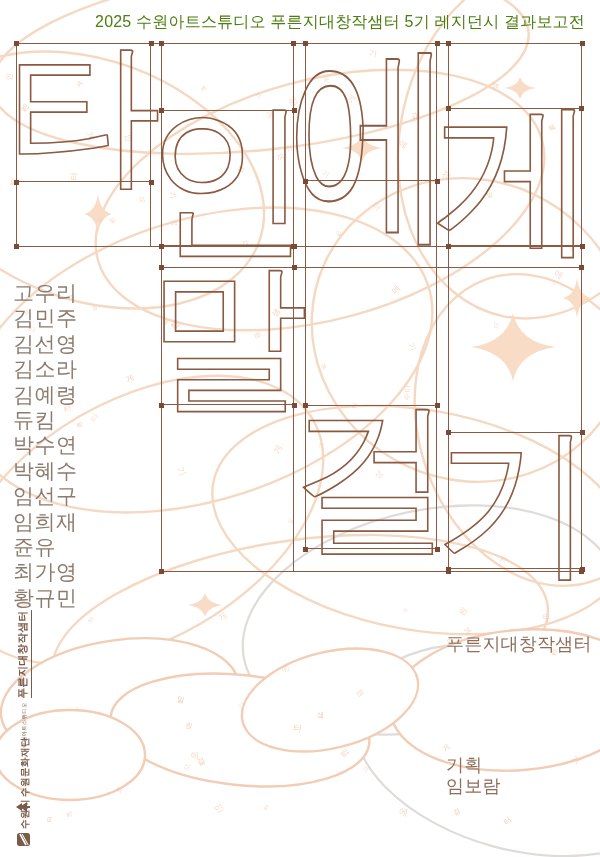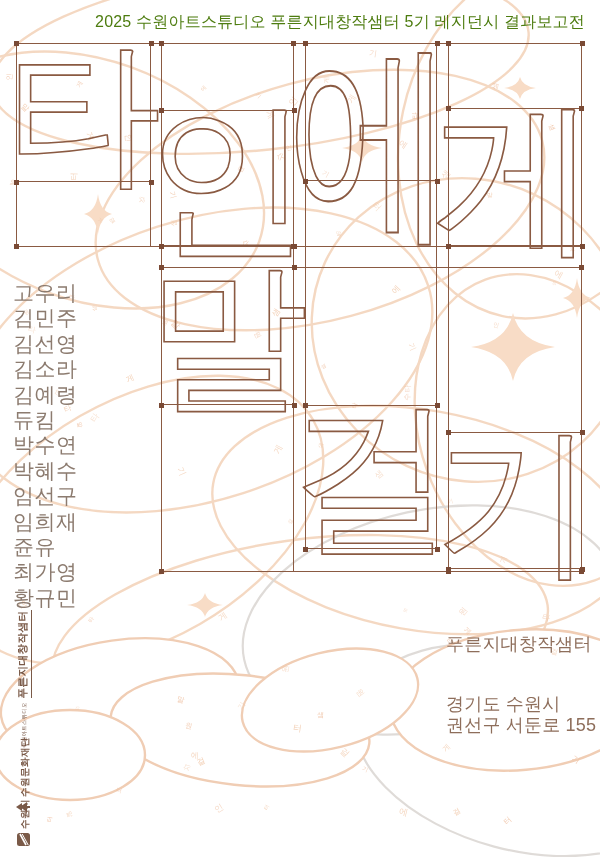--- a/index.html
+++ b/index.html
@@ -268,23 +268,23 @@
     <div class="artist">임선구</div>
     <div class="artist">임희재</div>
     <div class="artist">쥰유</div>
     <div class="artist">최가영</div>
     <div class="artist">황규민</div>
   </div>
 
   <div class="info-group" style="left:446px;top:634px;">
     <div class="info-line">푸른지대창작샘터</div>
   </div>
-  <div class="info-group" style="left:446px;top:694px;">
-    <div class="info-line">경기도 수원시</div>
-    <div class="info-line">권선구 서둔로 155</div>
+  <div class="info-group" style="left:446px;top:755px;">
+    <div class="info-line">기획</div>
+    <div class="info-line">임보람</div>
   </div>
 
 
   <div class="vlogo" style="left:16px;top:748px;">
     <span class="tiny">수원아트스튜디오</span>
     <span class="big">푸른지대창작샘터</span>
   </div>
   <div class="vlogo" style="left:16px;top:813px;">
     <span class="logo-ico">
       <svg width="12" height="14" viewBox="0 0 12 14">

